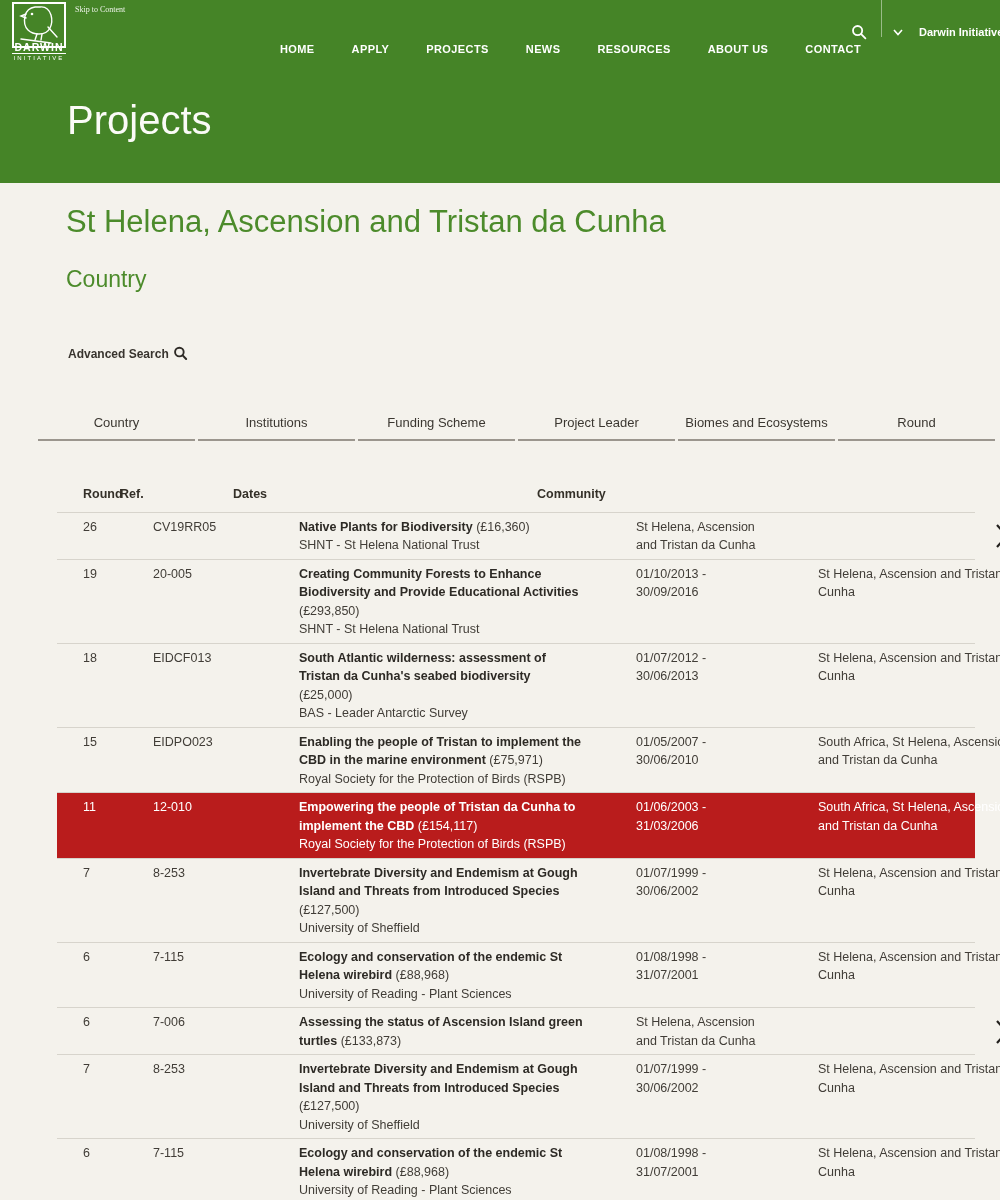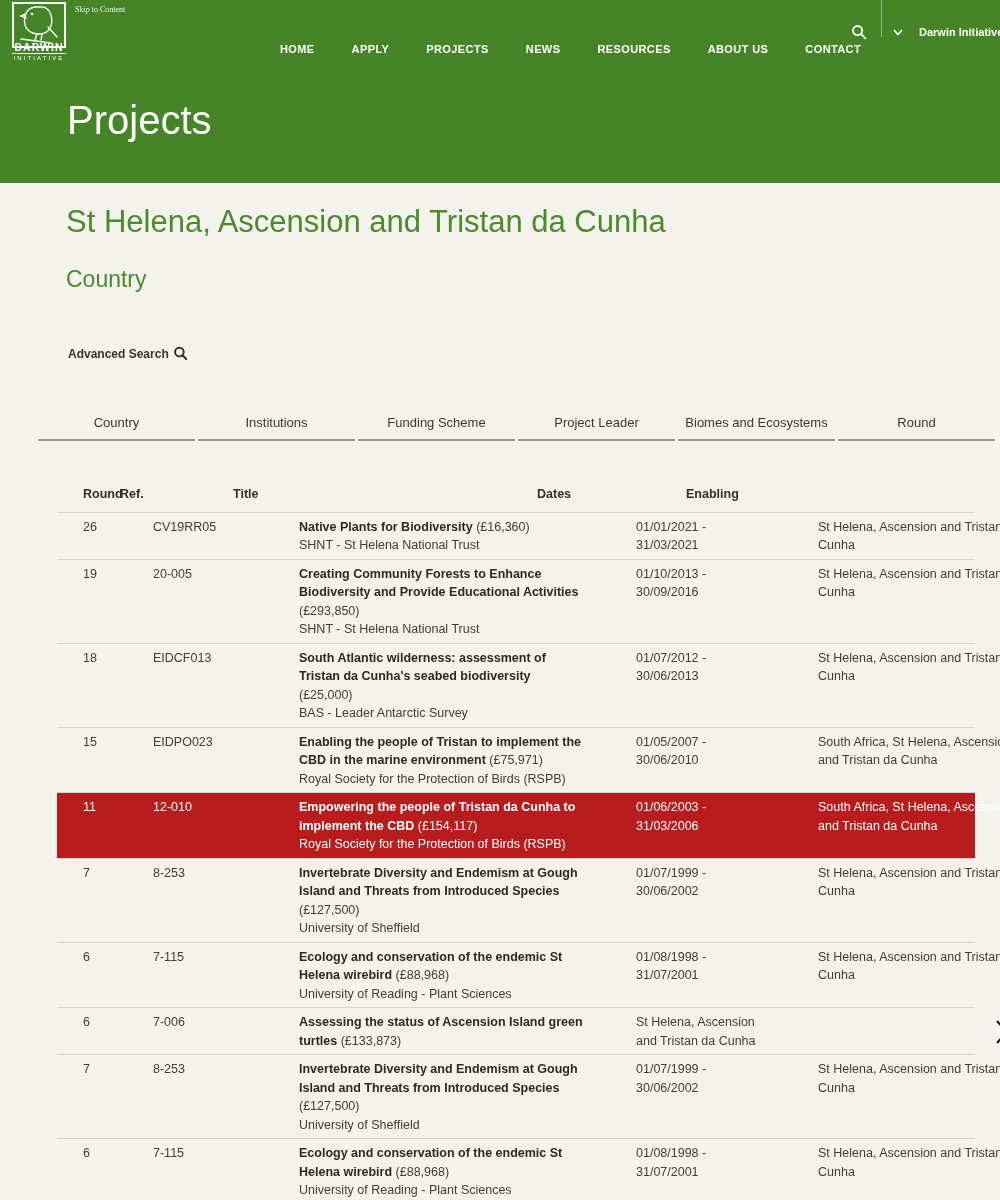--- a/index.html
+++ b/index.html
@@ -118,34 +118,29 @@
       <div class="tab">Funding Scheme</div>
       <div class="tab">Project Leader</div>
       <div class="tab">Biomes and Ecosystems</div>
       <div class="tab">Round</div>
     </div>
 
     <div class="ptable">
       <div class="thead">
         <div>Round</div>
         <div>Ref.</div>
-        <div>Title</div>
         <div>Dates</div>
-        <div>Enabling</div>
+        <div>Community</div>
         <div></div>
       </div>
       <div id="rows">
           <div class="trow">
     <div class="c-round">26</div>
     <div class="c-ref">CV19RR05</div>
     <div class="c-title"><span class="t-bold">Native Plants for Biodiversity</span> <span class="t-amount">(£16,360)</span><div class="t-org">SHNT - St Helena National Trust</div></div>
-    <div class="c-dates">
-              <div class="d1">01/01/2021 -</div>
-              <div class="d2">31/03/2021</div>
-            </div>
     <div class="c-loc">St Helena, Ascension and Tristan da Cunha</div>
     <div class="c-chev">
       <svg width="14" height="26" viewBox="0 0 14 26">
         <polyline points="2,2 12,13 2,24" fill="none" stroke="currentColor" stroke-width="2.2"></polyline>
       </svg>
     </div>
   </div>
           <div class="trow">
     <div class="c-round">19</div>
     <div class="c-ref">20-005</div>

